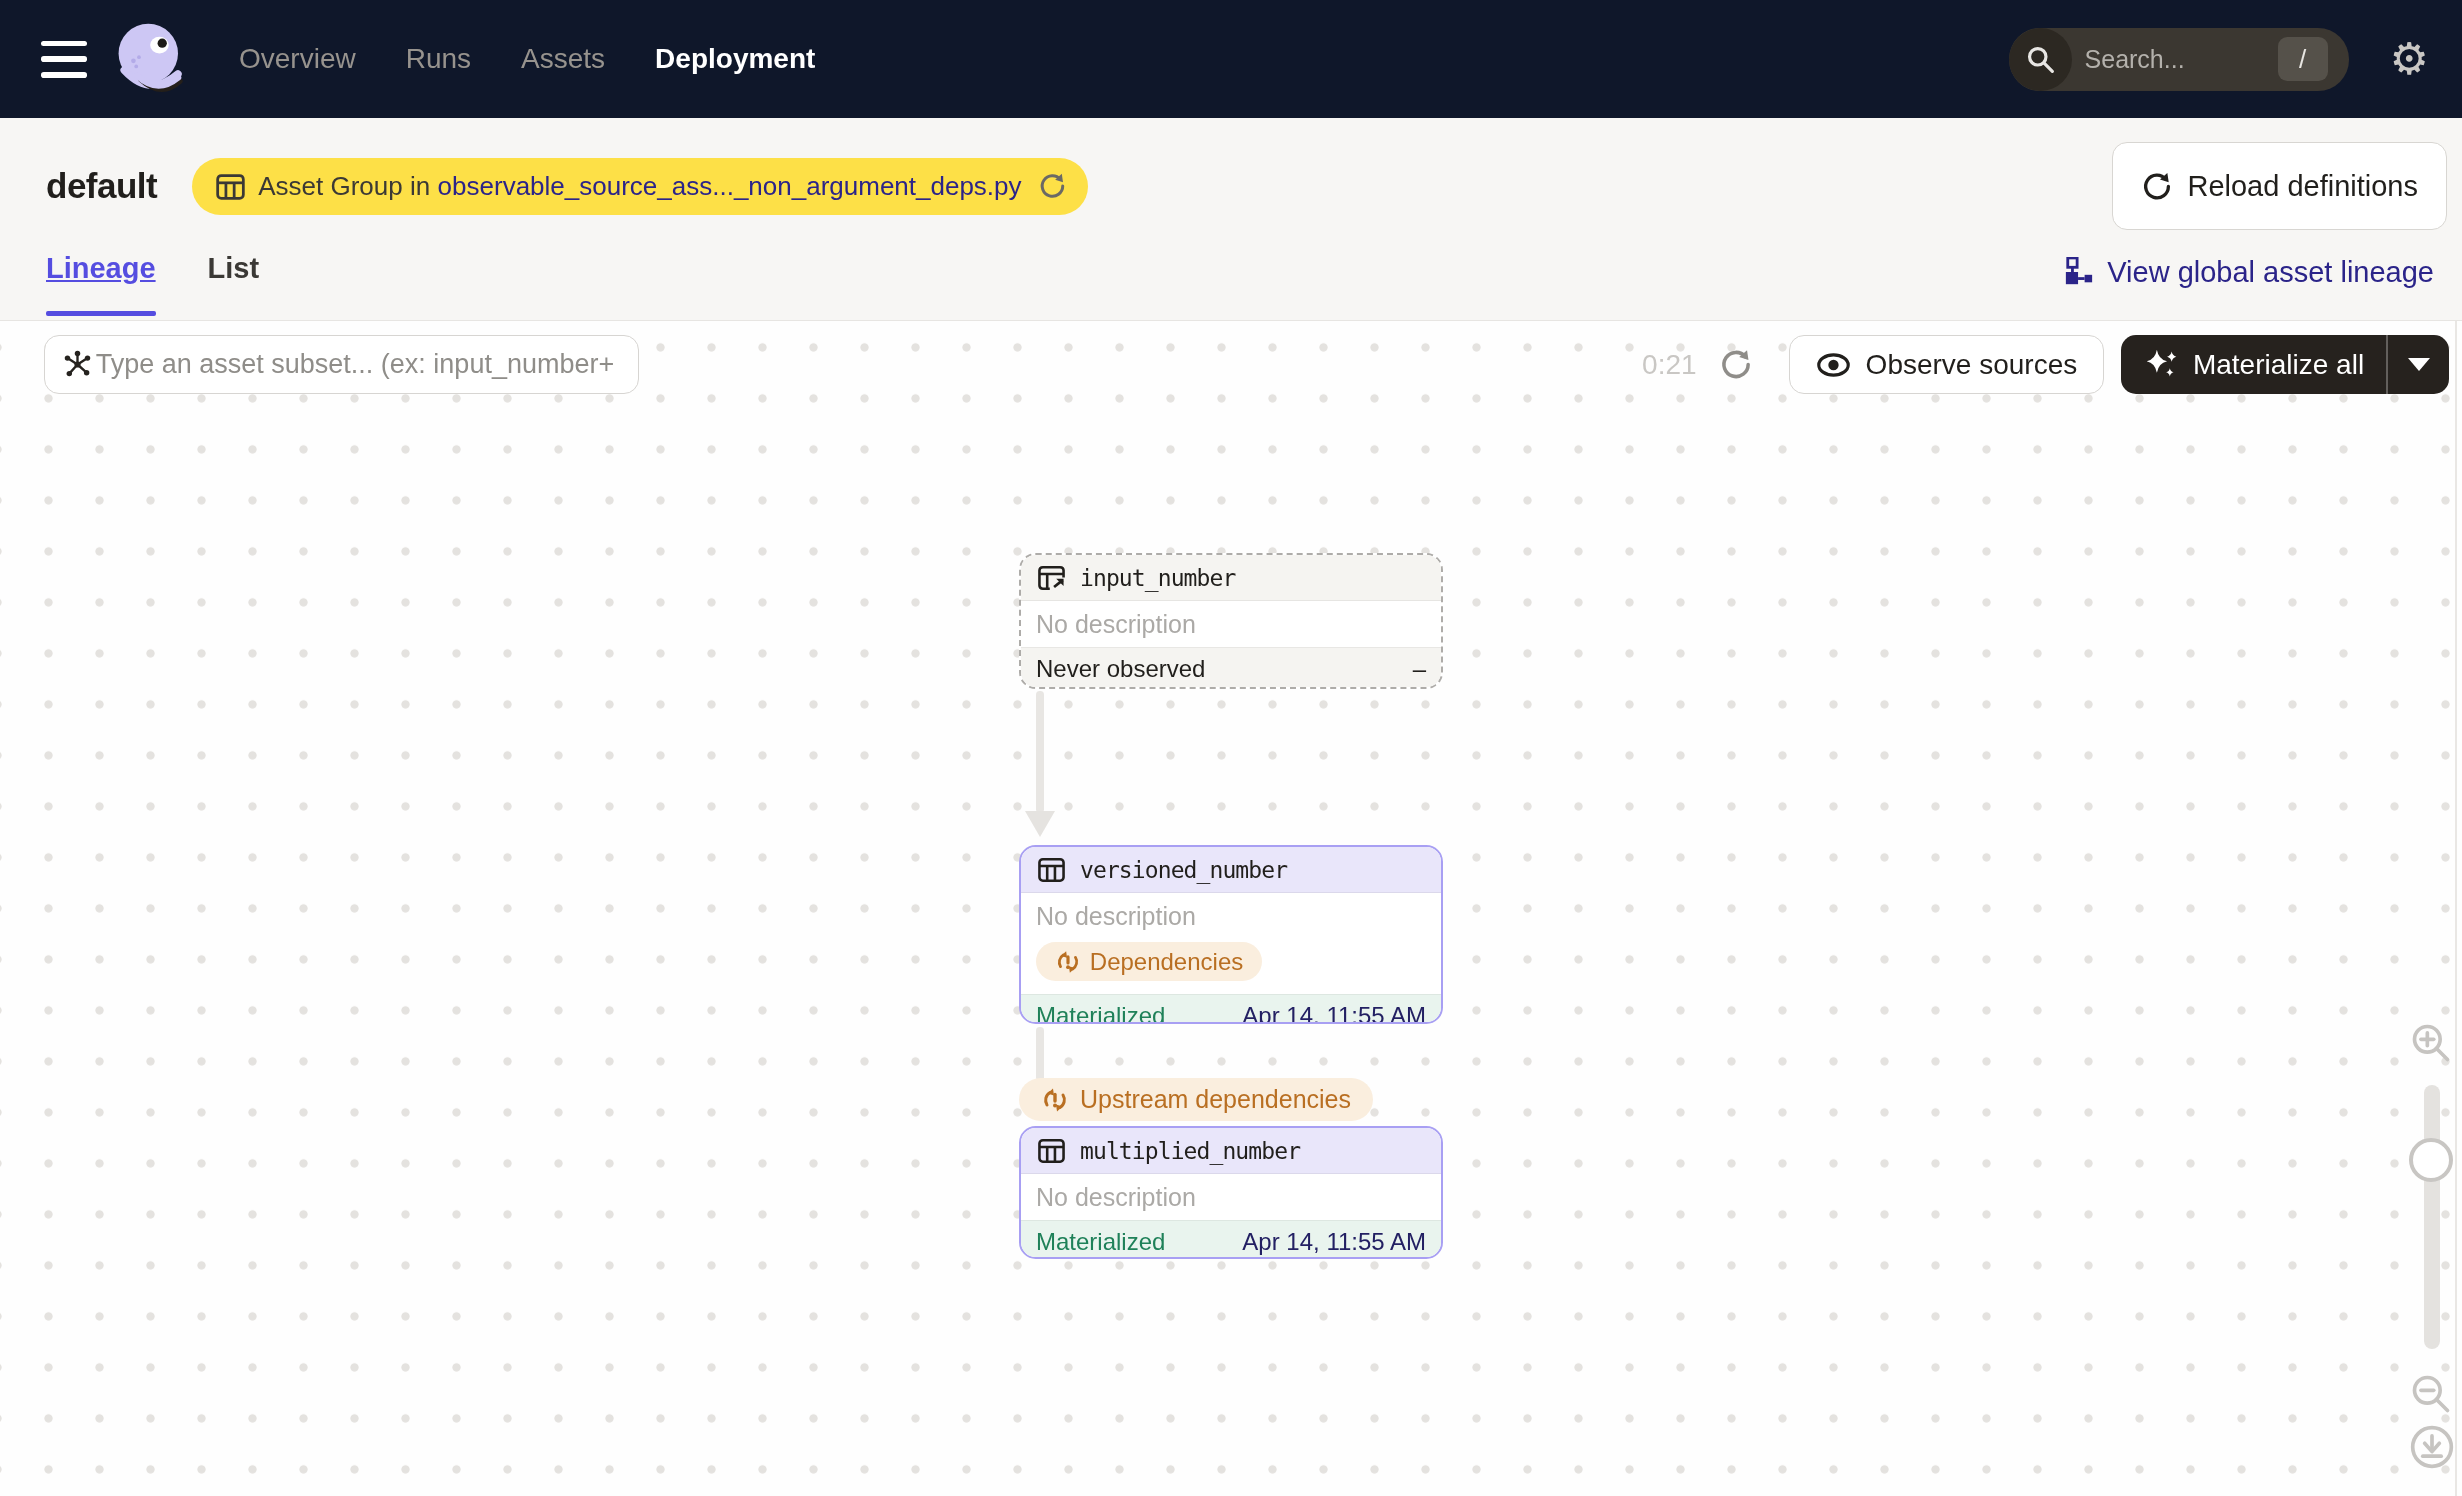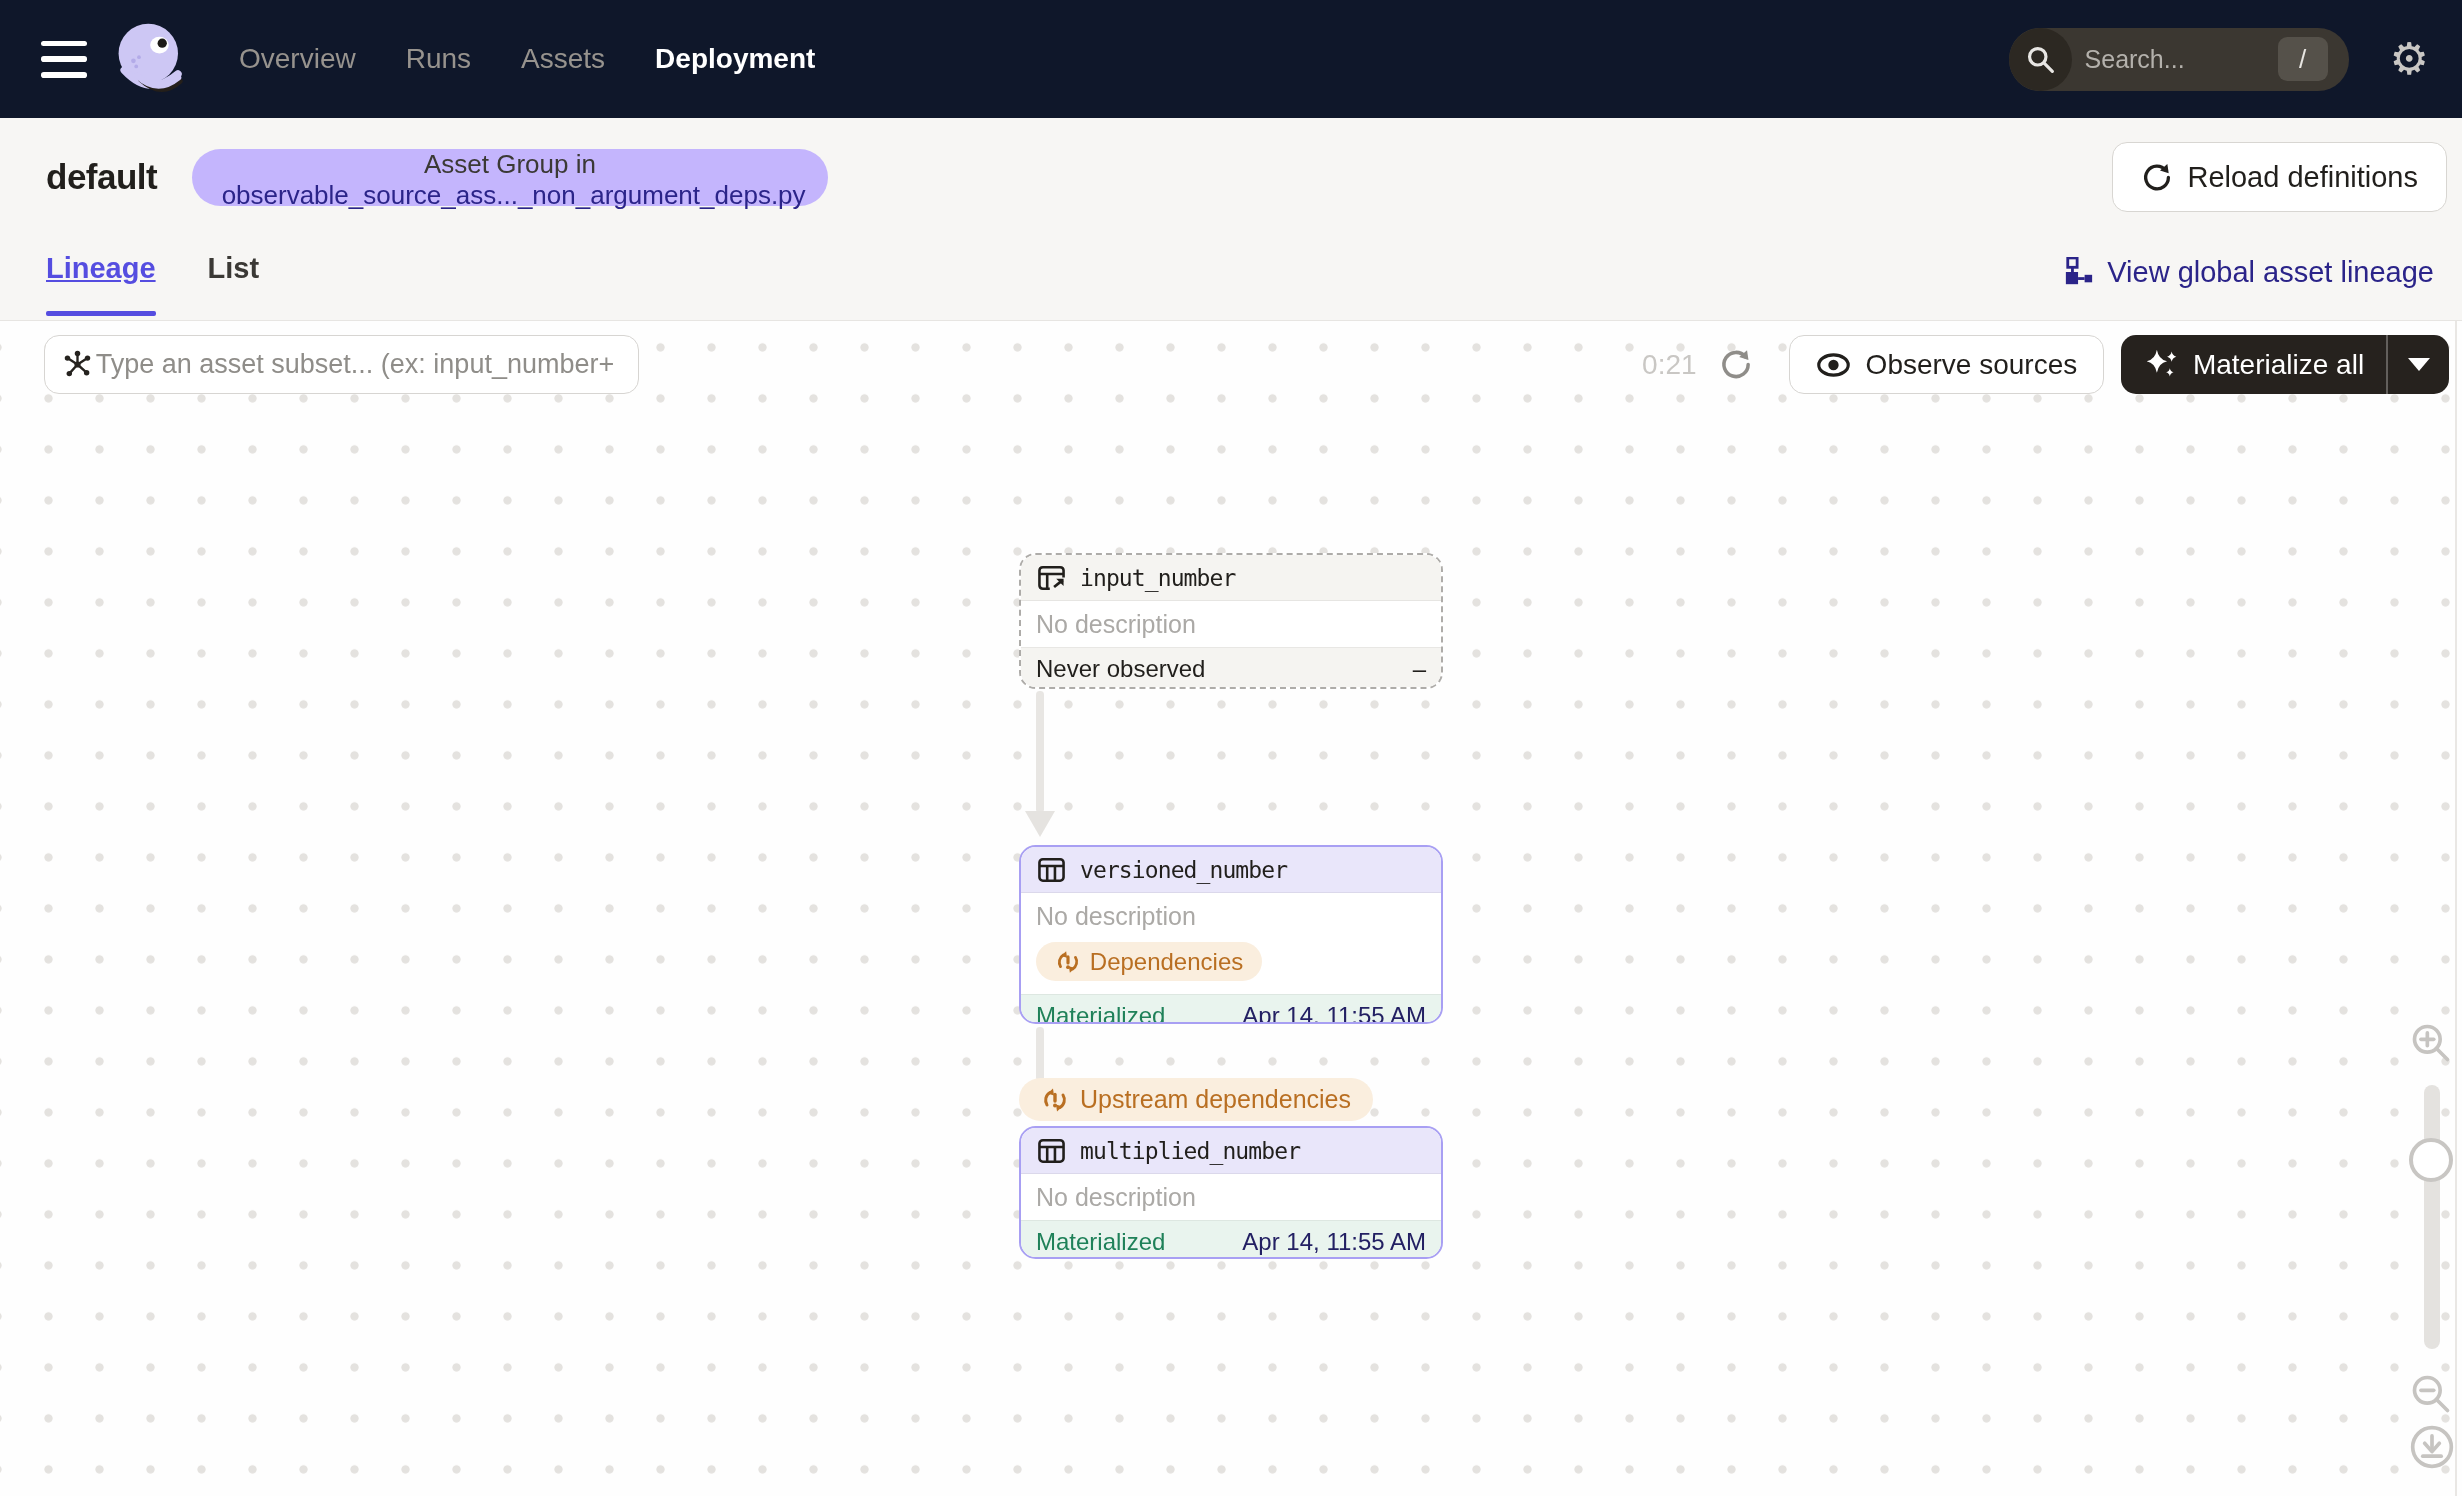--- a/index.html
+++ b/index.html
@@ -19,24 +19,24 @@
   .search-circle { width:63px; height:63px; border-radius:50%; background:#2c2822; display:flex; align-items:center; justify-content:center; flex:0 0 auto; }
   .searchbox input { background:transparent; border:none; outline:none; color:#c9c6c1; font-size:25px; width:167px; margin-left:13px; font-family:"Liberation Sans",sans-serif; }
   .searchbox input::placeholder { color:#b4b1ac; }
   .slash-badge { width:50px; height:44px; background:#55514a; border-radius:9.3px; color:#e8e6e2; font-size:26px; display:flex; align-items:center; justify-content:center; margin-left:26px; }
   .gear { font-size:44px; color:#c9c7c4; margin-left:41px; cursor:pointer; line-height:1; }
 
   
   .header { height:203px; background:#f7f6f4; border-bottom:0.9px solid #e7e5e2; padding:0 15px 0 46px; display:flex; flex-direction:column; }
   .header-row1 { display:flex; align-items:center; margin-top:24px; }
   .page-title { font-size:35px; font-weight:700; color:#211f1c; letter-spacing:-0.5px; }
-  .group-pill { display:flex; align-items:center; background:#c4b5fd; border-radius:37px; height:57px; padding:0 22px; margin-left:35px; font-size:26px; color:#3b3935;flex-direction:column; }
+  .group-pill { display:flex; align-items:center; background:#fde047; border-radius:37px; height:57px; padding:0 22px; margin-left:35px; font-size:26px; color:#3b3935; }
   .group-pill .link { color:#2b2489; cursor:pointer; margin-left:7.4px; }
   .pill-refresh { margin-left:16.7px; }
-  .reload-btn { margin-left:auto; display:flex; align-items:center; gap:15px; background:#ffffff; border:1.9px solid #d8d6d2; border-radius:15px; height:70px; padding:0 28px; font-size:29px; color:#211f1c; cursor:pointer; }
+  .reload-btn { margin-left:auto; display:flex; align-items:center; gap:15px; background:#ffffff; border:1.9px solid #d8d6d2; border-radius:15px; height:88px; padding:0 28px; font-size:29px; color:#211f1c; cursor:pointer; }
   .header-row2 { margin-top:auto; display:flex; align-items:flex-start; padding-left:0; }
   .tabs { display:flex; gap:52px; }
   .tab { font-size:29px; font-weight:700; color:#3b3935; cursor:pointer; position:relative; padding-bottom:35px; }
   .tab.active { color:#554de0;text-decoration:underline; }
   .tab.active::after { content:''; position:absolute; left:0; right:0; bottom:3.7px; height:5.6px; border-radius:1.9px; background:#554de0; }
   .global-lineage { margin-left:auto; margin-right:13px; display:flex; align-items:center; gap:13px; color:#2b2489; font-size:29px; cursor:pointer; padding-top:3.7px; }
 
   
   .canvas { position:relative; height:1175px; background:#fefefe;
     background-image:radial-gradient(circle, #e4e2df 3.7px, rgba(228,226,223,0) 4.6px);

